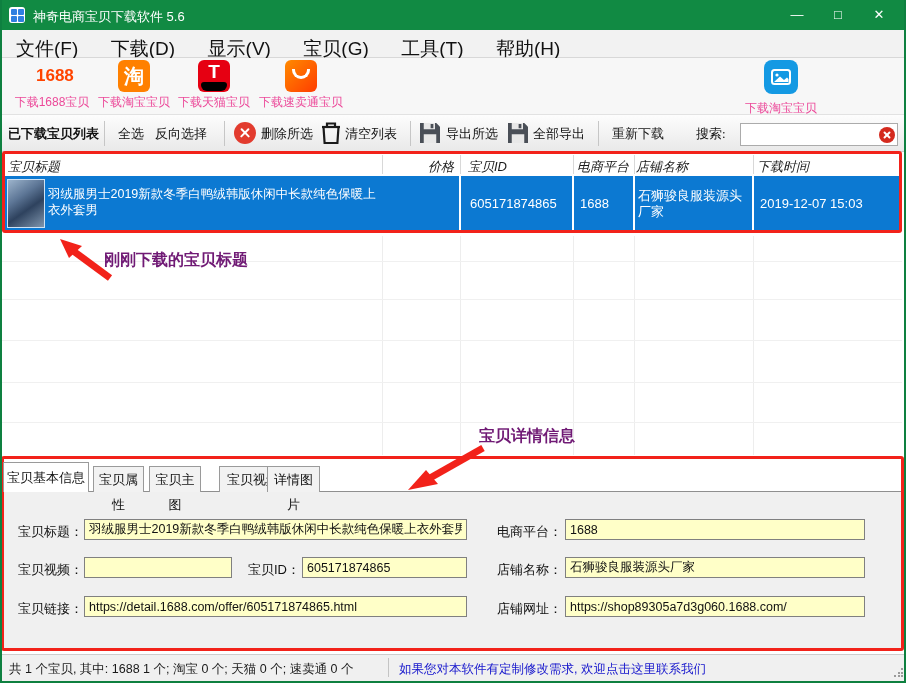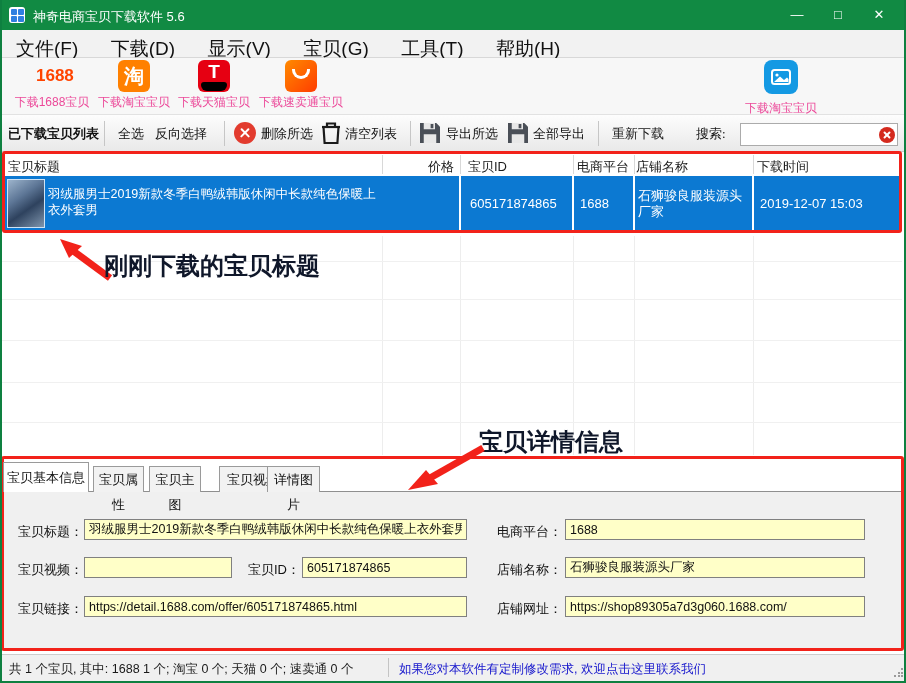--- a/index.html
+++ b/index.html
@@ -43,36 +43,36 @@
   .del-ic { top:122px; width:22px; height:22px; background:#e23b2e; border-radius:50%; }
   .del-ic i, .clr-x i { position:absolute; left:50%; top:50%; width:12px; height:2.4px; background:#fff; border-radius:1px; }
   .del-ic i:nth-child(1){ transform:translate(-50%,-50%) rotate(45deg);} .del-ic i:nth-child(2){ transform:translate(-50%,-50%) rotate(-45deg);}
   .search-input { left:740px; top:123px; width:158px; height:23px; border:1px solid #ababab; background:#fff; font-size:13px; padding:0 22px 0 5px; }
   .clr-x { left:879px; top:127px; width:16px; height:16px; background:#d42a1e; border-radius:50%; }
   .clr-x i { width:9px; height:2px; }
   .clr-x i:nth-child(1){ transform:translate(-50%,-50%) rotate(45deg);} .clr-x i:nth-child(2){ transform:translate(-50%,-50%) rotate(-45deg);}
 
   
   .table-area { left:2px; top:152px; width:902px; height:303px; background:#fff; }
-  .th { top:158px; font-size:13px; color:#1a1a1a; white-space:nowrap; }
+  .th { top:158px; font-size:13px; color:#1a1a1a; white-space:nowrap;font-style:italic; }
   .hsep { top:155px; width:1px; height:19px; background:#d8d8d8; }
   .sel-row { left:2px; top:176px; width:900px; height:55px; background:#0c79d2; color:#fff; }
   .rowgap { top:176px; width:2px; height:55px; background:#fff; }
   .thumb { left:7px; top:179px; width:38px; height:49px; border:1px solid #cfe3f5; background:
      linear-gradient(145deg,#9db4cc 0%,#5d7696 35%,#2e425e 60%,#7f95ad 100%); }
   .row-title { left:48px; top:186px; width:332px; font-size:12.5px; line-height:16px; color:#fff; }
   .cell { font-size:13px; color:#fff; white-space:nowrap; }
   .vline { width:1px; background:#ededed; top:236px; height:219px; }
   .hline { left:2px; width:900px; height:1px; background:#f0f0f0; }
 
   
   .red-rect { border:3px solid #f2221a; border-radius:3px; }
   .rect-list { left:2px; top:151px; width:900px; height:82px; }
   .rect-detail { left:1px; top:456px; width:903px; height:195px; }
-  .anno-text { color:#0f172a; font-size:24px; font-weight:bold; white-space:nowrap; }
+  .anno-text { color:#701a75; font-size:16px; font-weight:bold; white-space:nowrap; }
 
   
   .detail-panel { left:4px; top:491px; width:898px; height:157px; background:#f0f0f0; border-top:1px solid #8f8f8f; }
   .tab { top:466px; height:26px; background:#f2f2f2; border:1px solid #9a9a9a; border-bottom:none; font-size:13px; text-align:center; line-height:25px; color:#111; }
   .tab-active { top:462px; height:30px; background:#fff; line-height:29px; z-index:3; }
   .fld-label { font-size:13px; color:#111; white-space:nowrap; }
   .fld { position:absolute; height:21px; background:#ffffc8; border:1px solid #808080; font-size:12.5px; font-family:"Liberation Sans","DejaVu Sans",sans-serif; padding:0 4px; color:#111; }
 
   
   .statusbar { left:2px; top:654px; width:902px; height:27px; background:#f0f0f0; border-top:1px solid #cdcdcd; }

